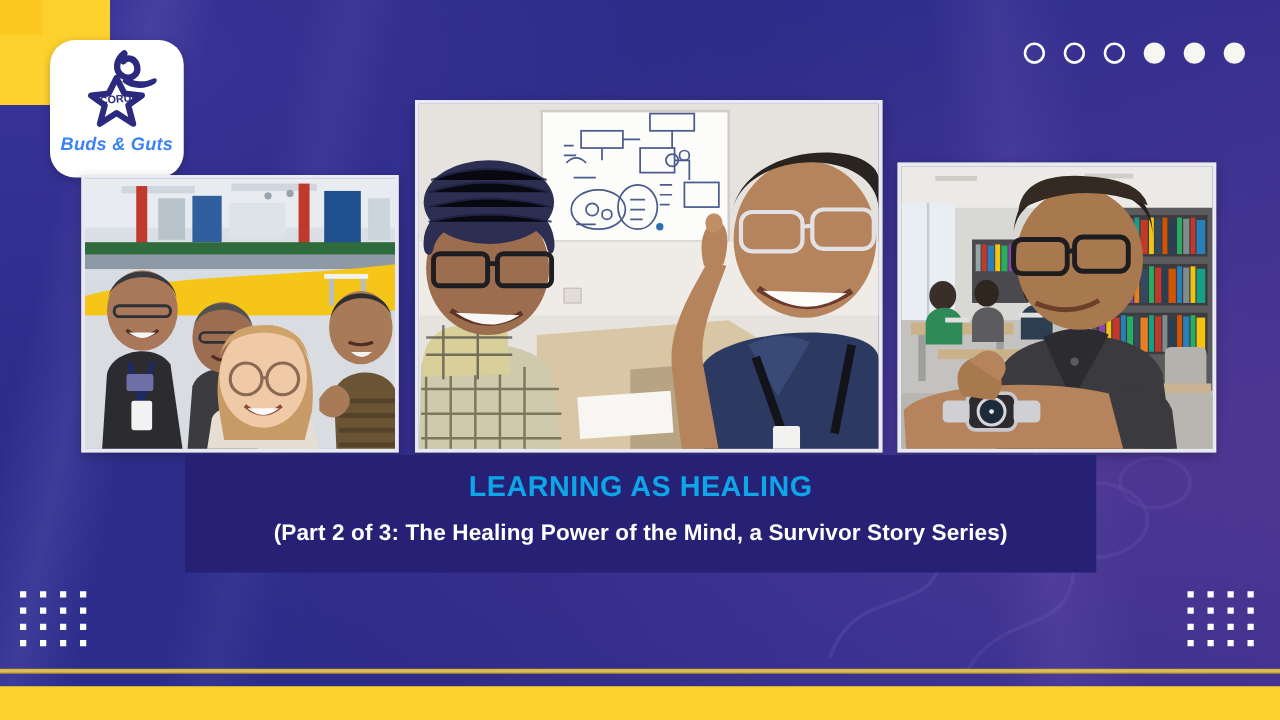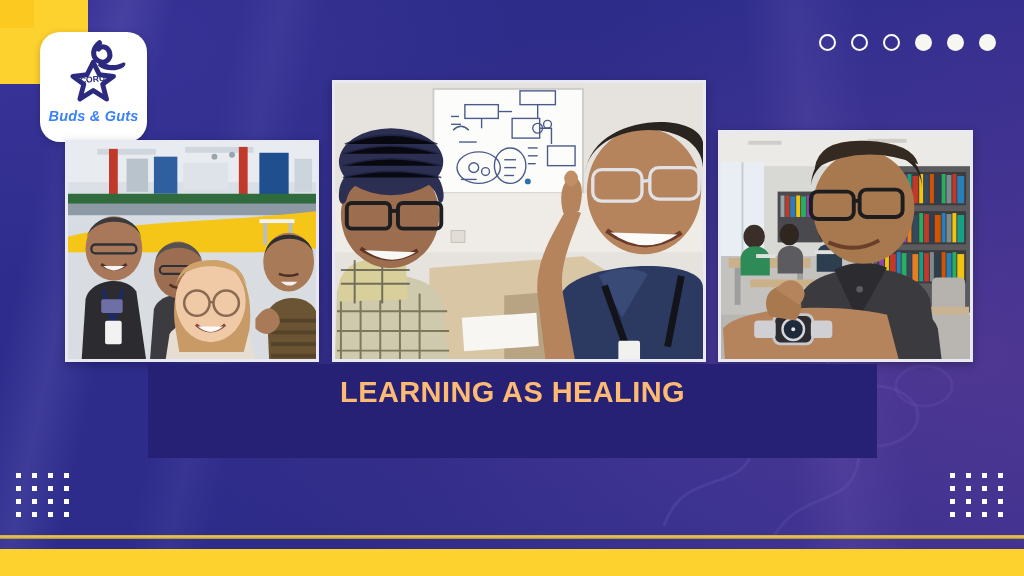--- a/index.html
+++ b/index.html
@@ -92,22 +92,22 @@
   .p3{ left:718px; top:130px; width:255px; height:232px; }
   .photo .ph{ position:absolute; inset:0; }
 
   
   .banner{
     position:absolute; left:148px; top:364px; width:729px; height:94px;
     background:#262174;
   }
   .t-main{
     position:absolute; left:0; right:0; top:12px;
-    text-align:center; color:#fdba74;
-    font-size:29px; font-weight:bold; letter-spacing:.4px;
+    text-align:center; color:#0ea5e9;
+    font-size:23px; font-weight:bold; letter-spacing:.4px;
   }
   .t-sub{
     position:absolute; left:0; right:0; top:52px;
     text-align:center; color:#ffffff;
     font-size:18px; font-weight:bold; letter-spacing:.1px;
   }
 
   
   .author-wrap{
     position:absolute; left:382px; top:458px; width:262px; height:40px;
@@ -469,20 +469,21 @@
         <path d="M50 188 C38 166, 56 152, 70 158 C84 164, 86 182, 76 192 Z" fill="#a8784f"></path>
         <path d="M56 160 q14 -16 26 -4 q8 10 -2 20" fill="#b5835c"></path>
 
         <path d="M170 186 C186 176, 214 178, 222 200 L226 232 L182 232 Z" fill="#3b3b3f"></path>
       </svg>
     </div>
   </div>
 
   <div class="banner">
     <div class="t-main">LEARNING AS HEALING</div>
+    <div class="t-sub">(Part 2 of 3: The Healing Power of the Mind, a Survivor Story Series)</div>
   </div>
 
 
   <div class="dotgrid dg-left">
     <i></i>
       <i></i>
       <i></i>
       <i></i>
       <i></i>
       <i></i>

